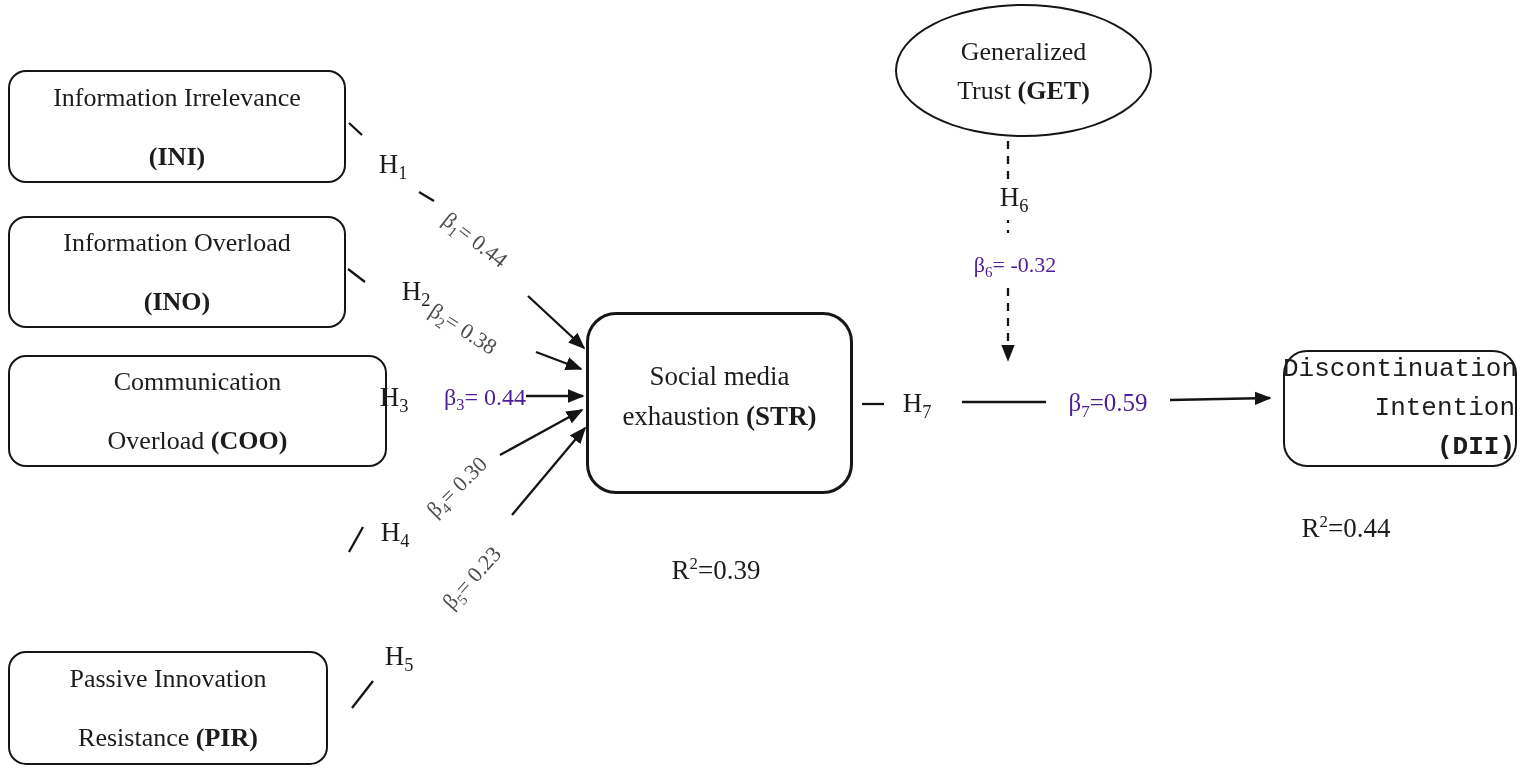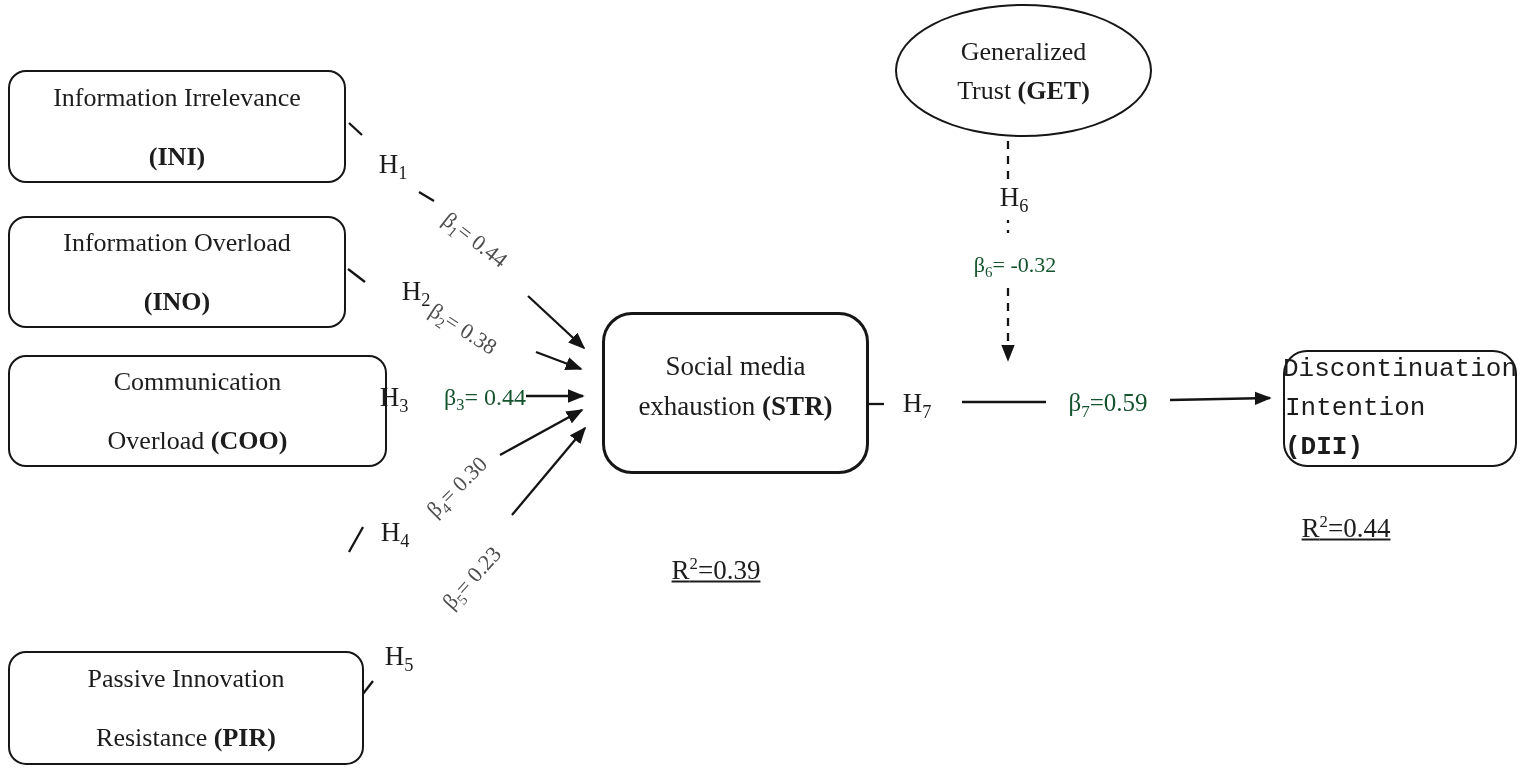--- a/index.html
+++ b/index.html
@@ -2,40 +2,40 @@
 <html><head>
 <meta charset="utf-8">
 <style>
   html,body{margin:0;padding:0;background:#fff;}
   #canvas{
     position:relative;width:1524px;height:771px;background:#ffffff;
     font-family:"Liberation Serif","DejaVu Serif",serif;color:#1c1c1c;overflow:hidden;
   }
   .node{
     position:absolute;display:flex;flex-direction:column;align-items:center;justify-content:center;
-    text-align:left;background:#ffffff;border:2.5px solid #161616;box-sizing:border-box;
+    text-align:right;background:#ffffff;border:2.5px solid #161616;box-sizing:border-box;
     font-size:26px;line-height:1.5;
   }
   .node.rect{border-radius:18px;gap:20px;}
   .node.big{border-radius:30px;border-width:3px;font-size:27px;padding-bottom:14px;}
   .node.dii{border-radius:24px;font-size:26px;font-family:Liberation Mono, monospace;}
   .node.ellipse{border-radius:50%;font-size:26px;}
   .b{font-weight:bold;}
   .hlabel{
     position:absolute;font-size:27px;white-space:nowrap;
     transform:translate(-50%,-50%);
   }
   .hlabel sub,.blabel sub{font-size:0.68em;line-height:0;}
   .rlabel sup{font-size:0.62em;line-height:0;}
   .blabel{
-    position:absolute;font-size:24px;white-space:nowrap;color:#14532d;
+    position:absolute;font-size:24px;white-space:nowrap;color:#4c1d95;
   }
   .blabel.rot{color:#4d4d4d;font-size:22px;}
   .rlabel{
-    position:absolute;font-size:27px;white-space:nowrap;transform:translate(-50%,-50%);text-decoration:underline;
+    position:absolute;font-size:27px;white-space:nowrap;transform:translate(-50%,-50%);
   }
   svg.overlay{position:absolute;left:0;top:0;pointer-events:none;}
   svg .ln{stroke:#141414;stroke-width:2.3;fill:none;}
 </style>
 </head>
 <body>
 
 <div id="canvas">
 
   <svg class="overlay" width="1524" height="771" viewBox="0 0 1524 771">
@@ -76,26 +76,26 @@
     <div>Information Overload</div>
     <div><span></span><span class="b">(INO)</span></div>
   </div>
 
   <div class="node rect" style="left:8px;top:355px;width:379px;height:112px">
     <div>Communication</div>
     <div><span>Overload </span><span class="b">(COO)</span></div>
   </div>
 
 
-  <div class="node rect" style="left:8px;top:651px;width:356px;height:114px">
+  <div class="node rect" style="left:8px;top:651px;width:320px;height:114px">
     <div>Passive Innovation</div>
     <div><span>Resistance </span><span class="b">(PIR)</span></div>
   </div>
 
-  <div class="node big" style="left:602px;top:312px;width:267px;height:162px">
+  <div class="node big" style="left:586px;top:312px;width:267px;height:182px">
     <div>Social media</div>
     <div><span>exhaustion </span><span class="b">(STR)</span></div>
   </div>
 
   <div class="node ellipse" style="left:895px;top:4px;width:257px;height:133px">
     <div>Generalized</div>
     <div><span>Trust </span><span class="b">(GET)</span></div>
   </div>
 
   <div class="node dii" style="left:1283px;top:350px;width:234px;height:117px">

